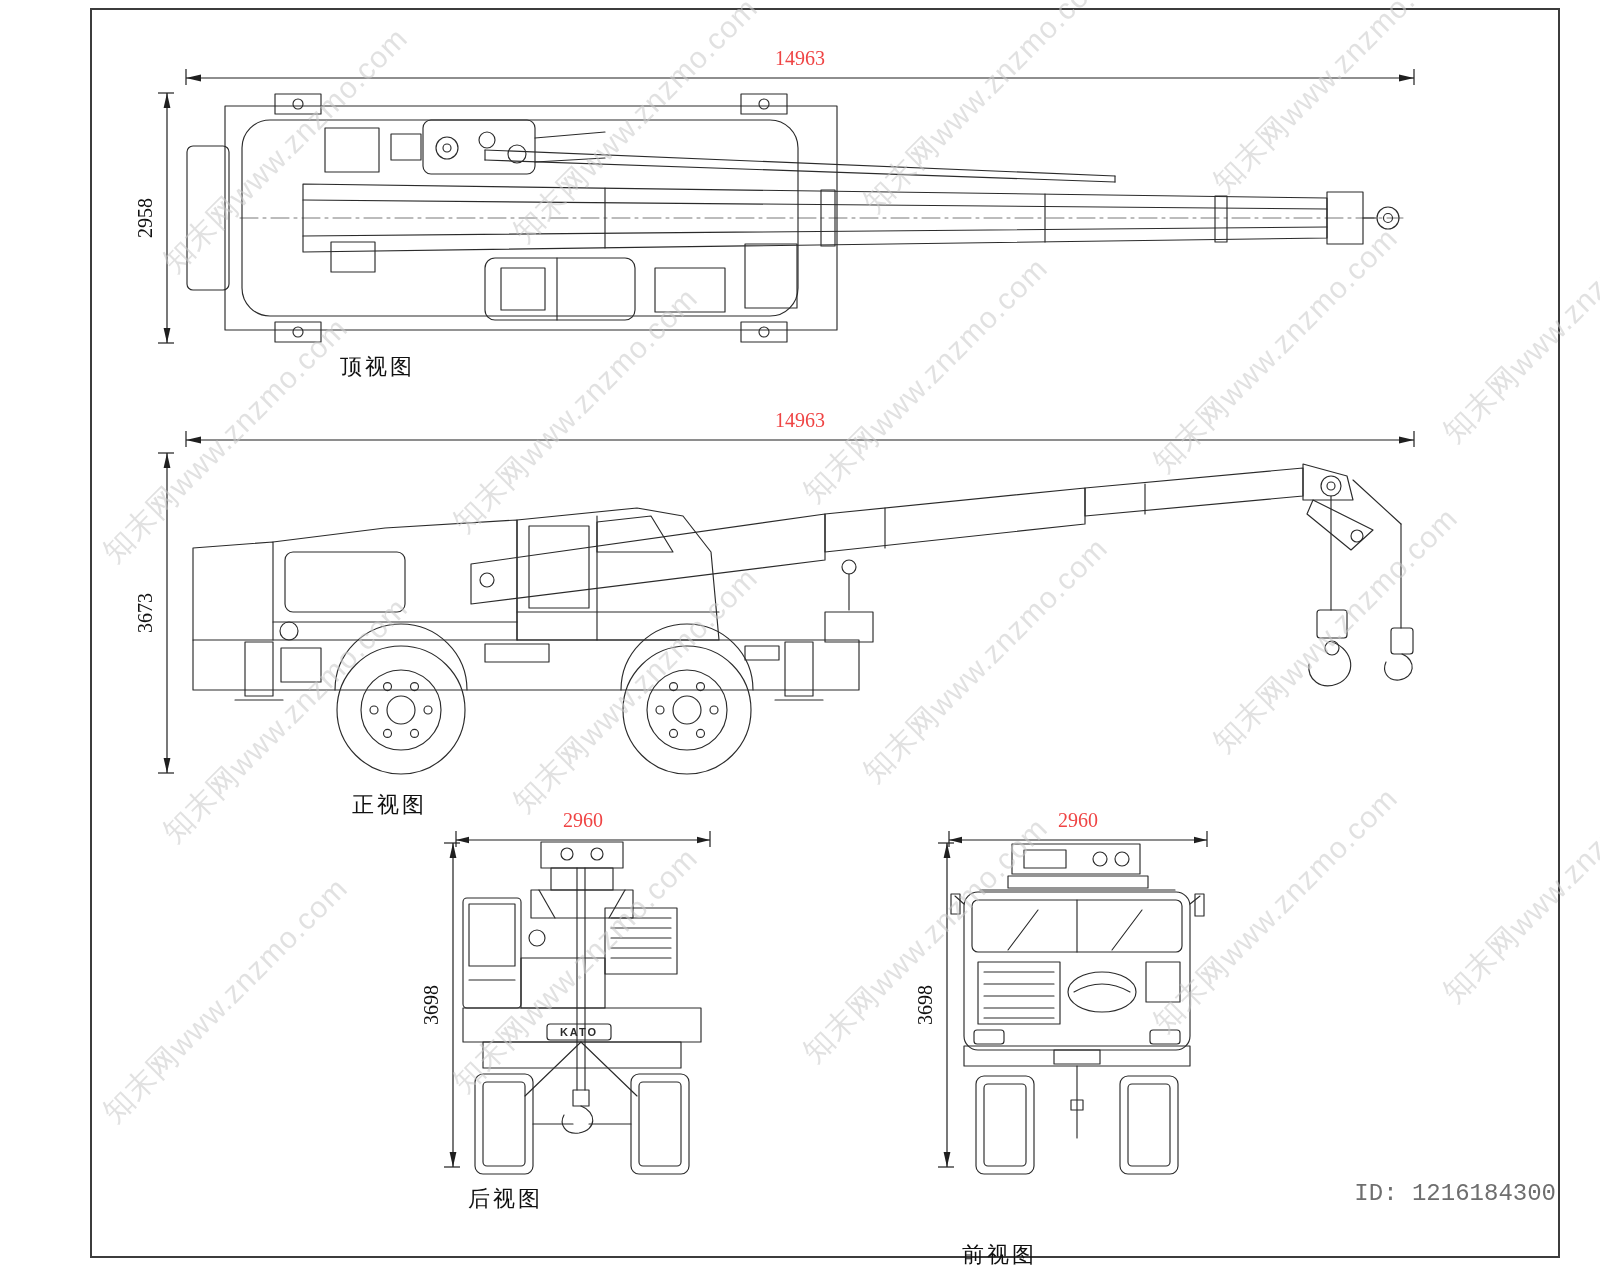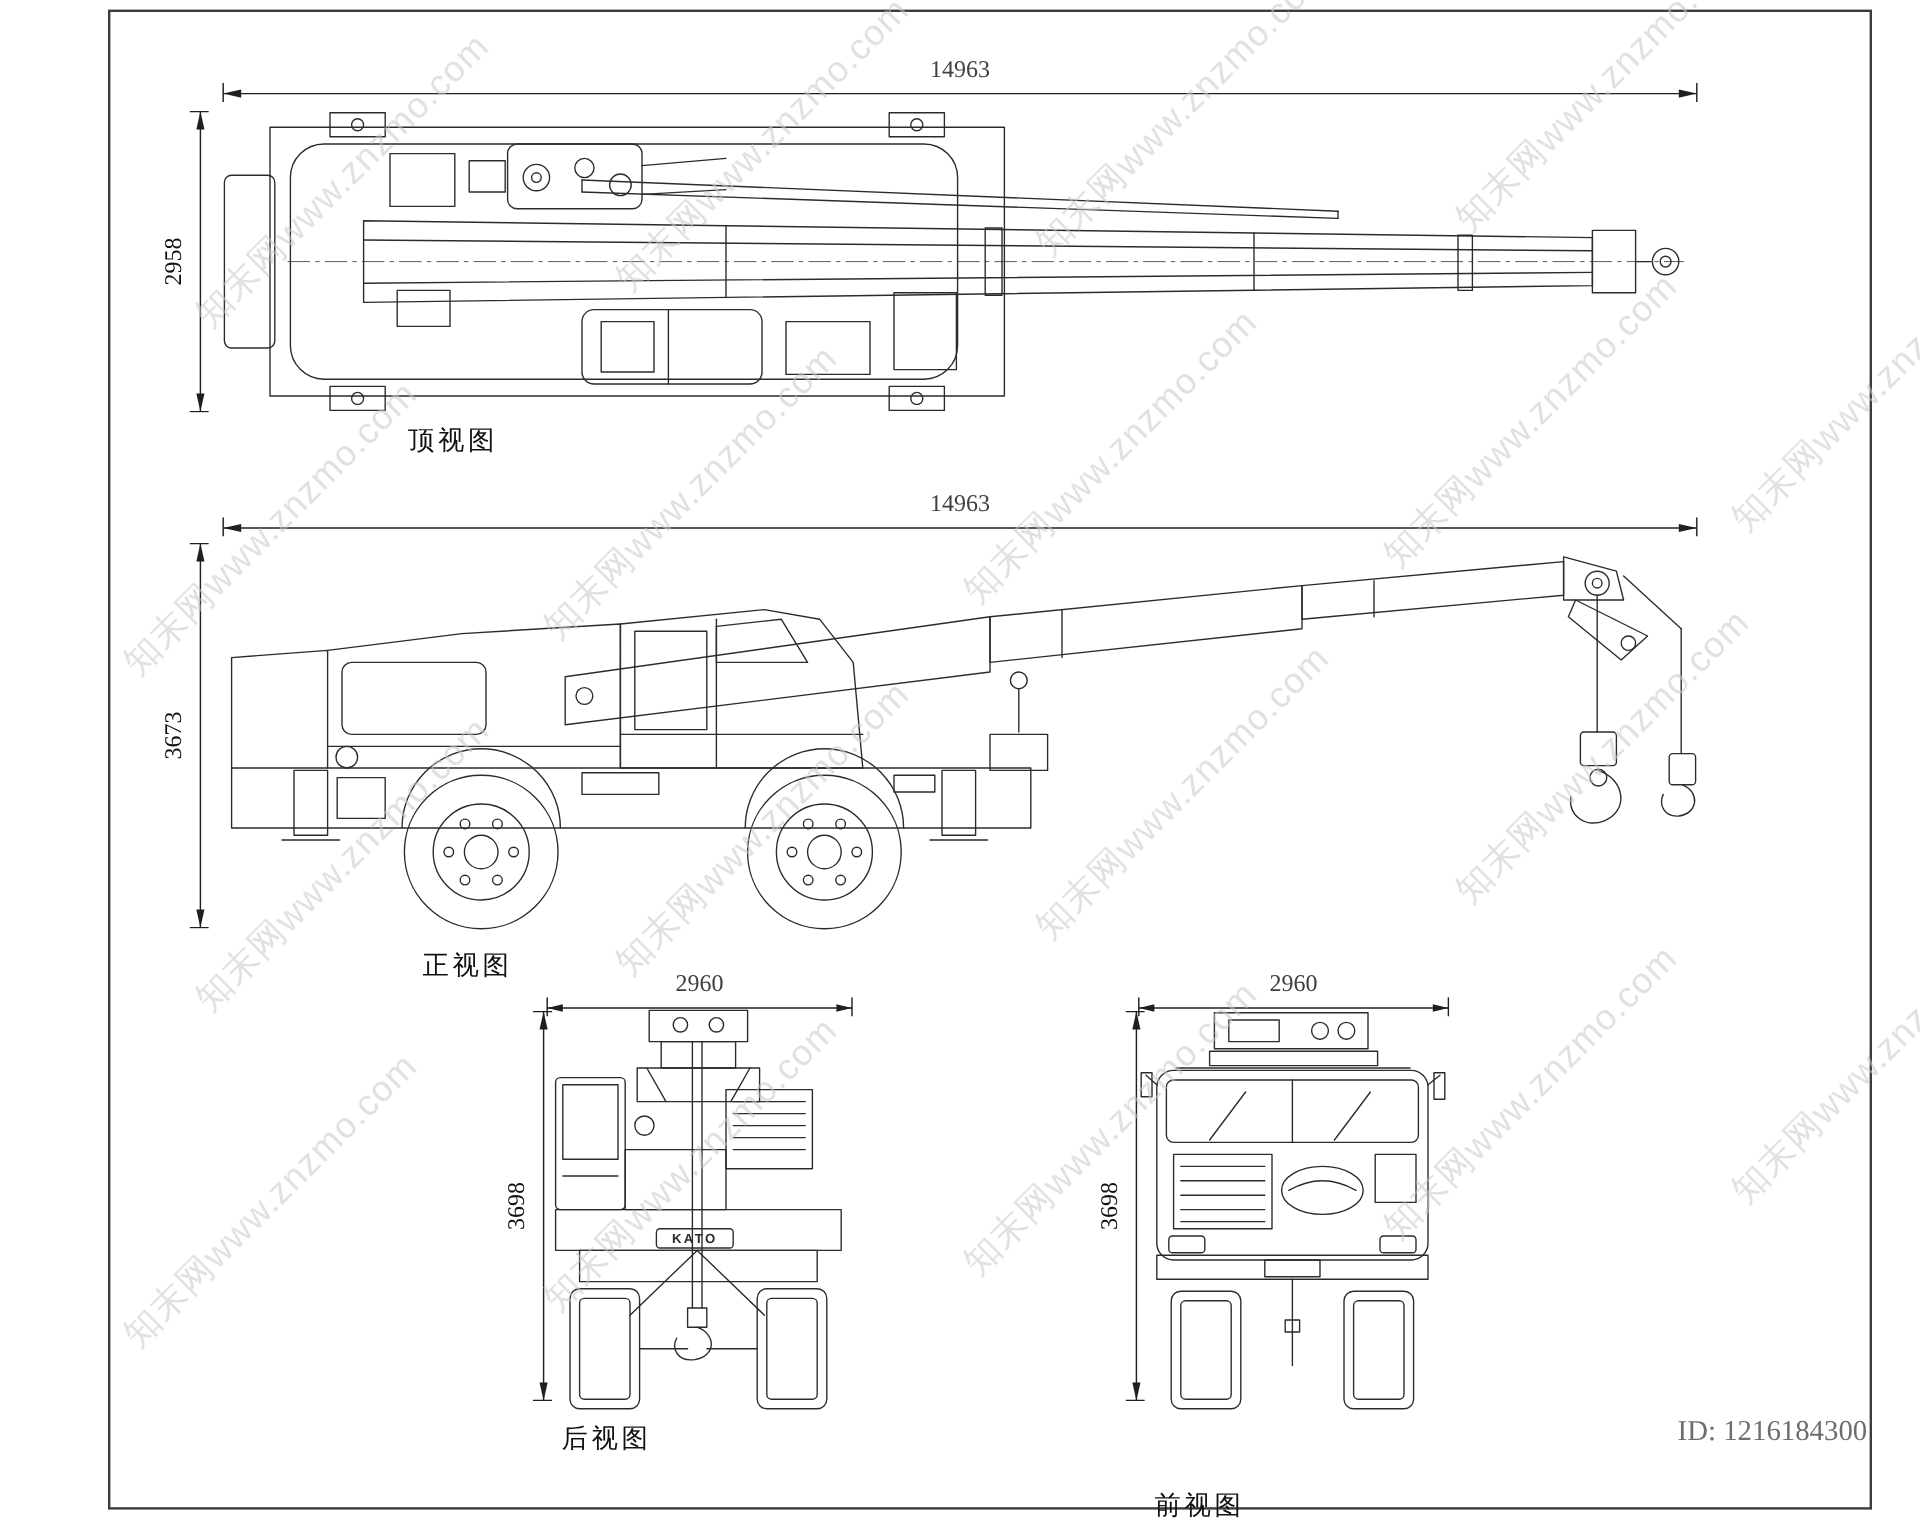--- a/index.html
+++ b/index.html
@@ -9,35 +9,35 @@
 
   
   svg.drawing{position:absolute;overflow:visible;}
   svg.drawing rect, svg.drawing line, svg.drawing path, svg.drawing circle, svg.drawing ellipse, svg.drawing polygon{
       fill:none;stroke:#2b2b2b;stroke-width:1.15;stroke-linecap:round;stroke-linejoin:round;}
   svg.drawing .cl{stroke:#555;stroke-width:0.8;stroke-dasharray:18 5 3 5;}
   svg.drawing text.brandmark{fill:#2b2b2b;stroke:none;font:600 11px "Liberation Sans",sans-serif;letter-spacing:2px;text-anchor:middle;}
 
   
   .hdim{position:absolute;display:flex;flex-direction:column;align-items:stretch;}
-  .hdim-label{text-align:center;font-size:20px;line-height:20px;margin-bottom:1px;color:#404040;}
+  .hdim-label{text-align:center;font-size:20px;line-height:20px;margin-bottom:1px;color:#ef4444;}
   svg.dim line{stroke:#1f1f1f;stroke-width:1.2;}
   svg.dim polygon{fill:#1f1f1f;stroke:none;}
   .vdim{position:absolute;display:flex;align-items:center;gap:1px;}
   .vdim-label{writing-mode:vertical-rl;transform:rotate(180deg);font-size:20px;color:#111;white-space:nowrap;}
 
   .view-label{position:absolute;font-size:22px;letter-spacing:3px;color:#111;}
 
   
   .wm{position:absolute;font-size:30px;color:#c9c9c9;opacity:.55;transform:rotate(-45deg);
       white-space:nowrap;pointer-events:none;font-family:"Liberation Sans",sans-serif;letter-spacing:1px;}
 
   #logo{position:absolute;right:66px;top:1086px;font-size:60px;font-weight:bold;letter-spacing:8px;color:#a3a3a3;
         font-family:"Liberation Serif",serif;}
-  #page-id{position:absolute;right:44px;top:1180px;font-size:24px;color:#6e6e6e;font-family:Liberation Serif, serif;}
+  #page-id{position:absolute;right:44px;top:1180px;font-size:24px;color:#6e6e6e;font-family:Liberation Mono, monospace;}
 </style>
 </head>
 <body>
 
 <div id="stage">
   <div id="frame"></div>
 
   <div class="hdim" style="left:185px;top:48px;width:1230px;">
     <div class="hdim-label">14963</div>
     <svg class="dim" width="1230" height="16" viewBox="0 0 1230 16" preserveAspectRatio="none">

